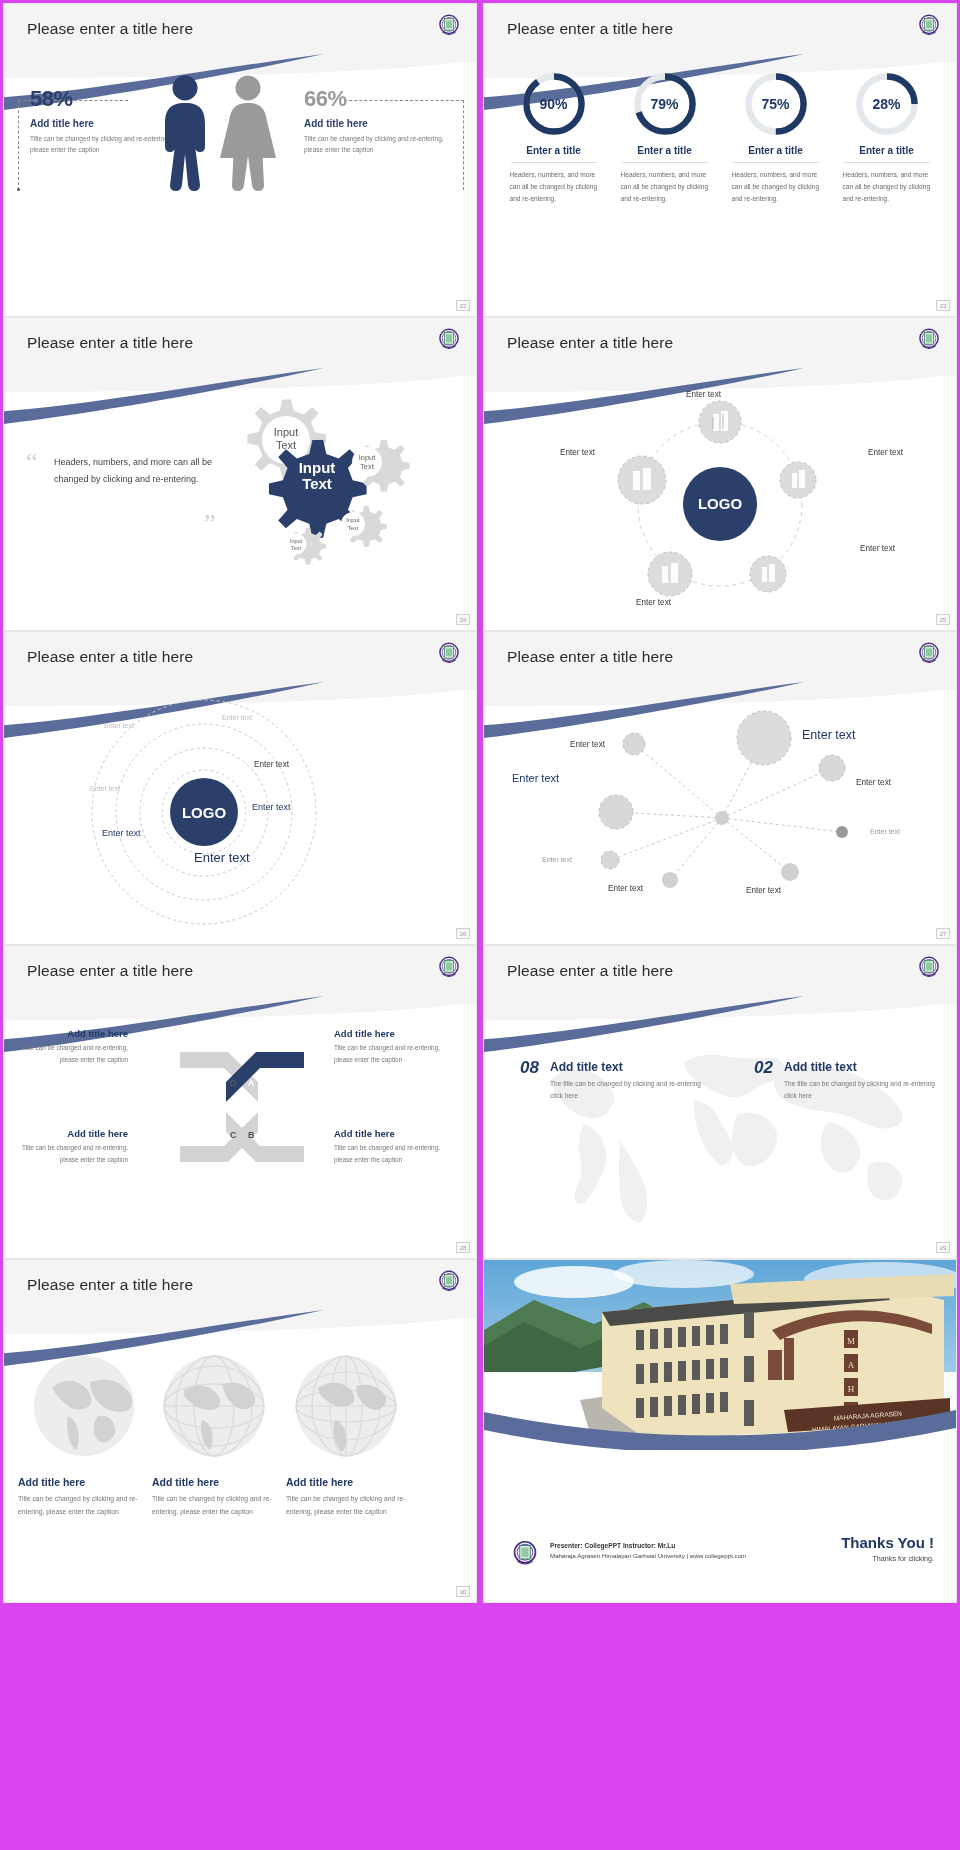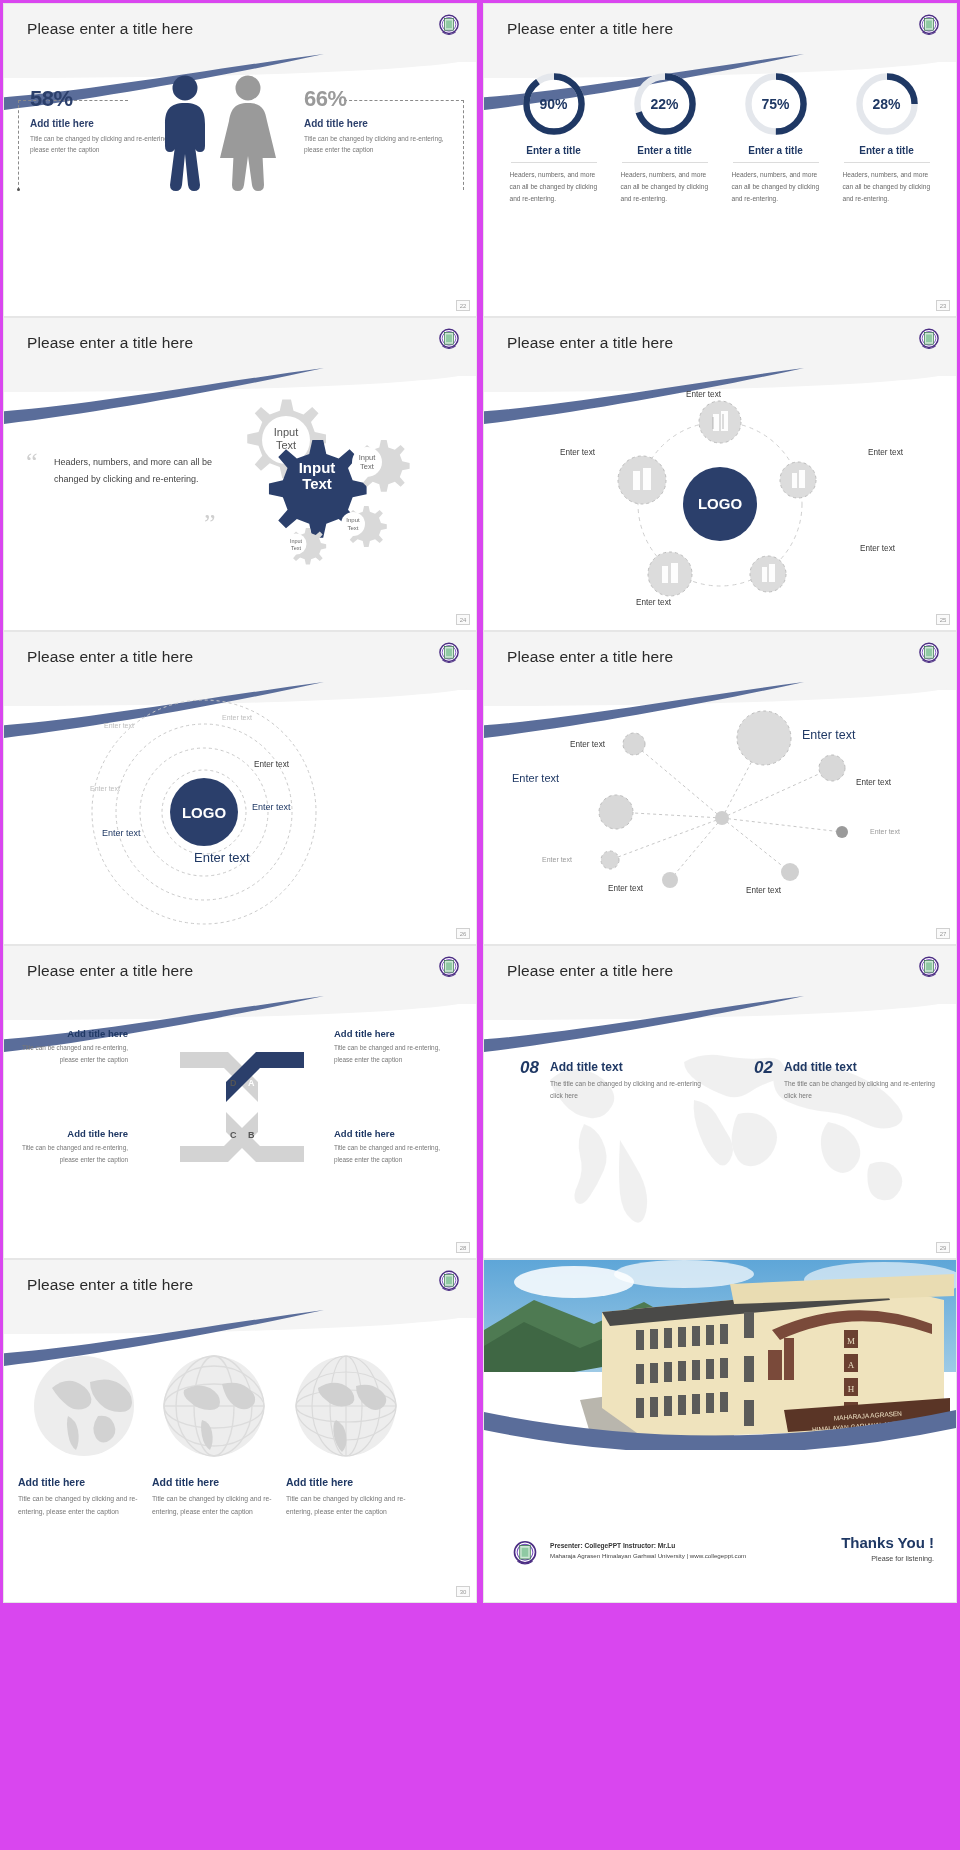--- a/index.html
+++ b/index.html
@@ -191,21 +191,21 @@
           <div class="donut-rule"></div>
           <div class="donut-body">Headers, numbers, and more can all be changed by clicking and re-entering.</div>
         </div>
 
         <div class="donut-col">
           <div class="donut">
             <svg width="64" height="64" viewBox="0 0 36 36">
               <circle cx="18" cy="18" r="15.5" fill="none" stroke="#e4e7ec" stroke-width="3.6"></circle>
               <circle cx="18" cy="18" r="15.5" fill="none" stroke="#1f3864" stroke-width="3.6" stroke-dasharray="68.2 116.8" stroke-linecap="butt" transform="rotate(-90 18 18)"></circle>
             </svg>
-            <span class="val">22%</span>
+            <span class="val">79%</span>
           </div>
           <div class="donut-title">Enter a title</div>
           <div class="donut-rule"></div>
           <div class="donut-body">Headers, numbers, and more can all be changed by clicking and re-entering.</div>
         </div>
 
         <div class="donut-col">
           <div class="donut">
             <svg width="64" height="64" viewBox="0 0 36 36">
               <circle cx="18" cy="18" r="15.5" fill="none" stroke="#e4e7ec" stroke-width="3.6"></circle>
@@ -716,19 +716,19 @@
             <rect x="15.5" y="13" width="9" height="12" fill="#8fc9a3"></rect>
             <path d="M10 31 Q20 38 30 31" fill="none" stroke="#4b2d83" stroke-width="1.6"></path>
           </svg>
         </span>
         <div style="position:absolute;left:66px;top:12px;">
           <div class="foot-txt1">Presenter: CollegePPT   Instructor: Mr.Lu</div>
           <div class="foot-txt2">Maharaja Agrasen Himalayan Garhwal University  |  www.collegeppt.com</div>
         </div>
         <div style="position:absolute;right:22px;top:4px;width:180px;">
           <div class="thanks">Thanks You !</div>
-          <div class="thanks-sub">Please for listening.</div>
+          <div class="thanks-sub">Thanks for clicking.</div>
         </div>
       </div>
     </div>
   </div>
 
 </div>
 
 </body></html>

